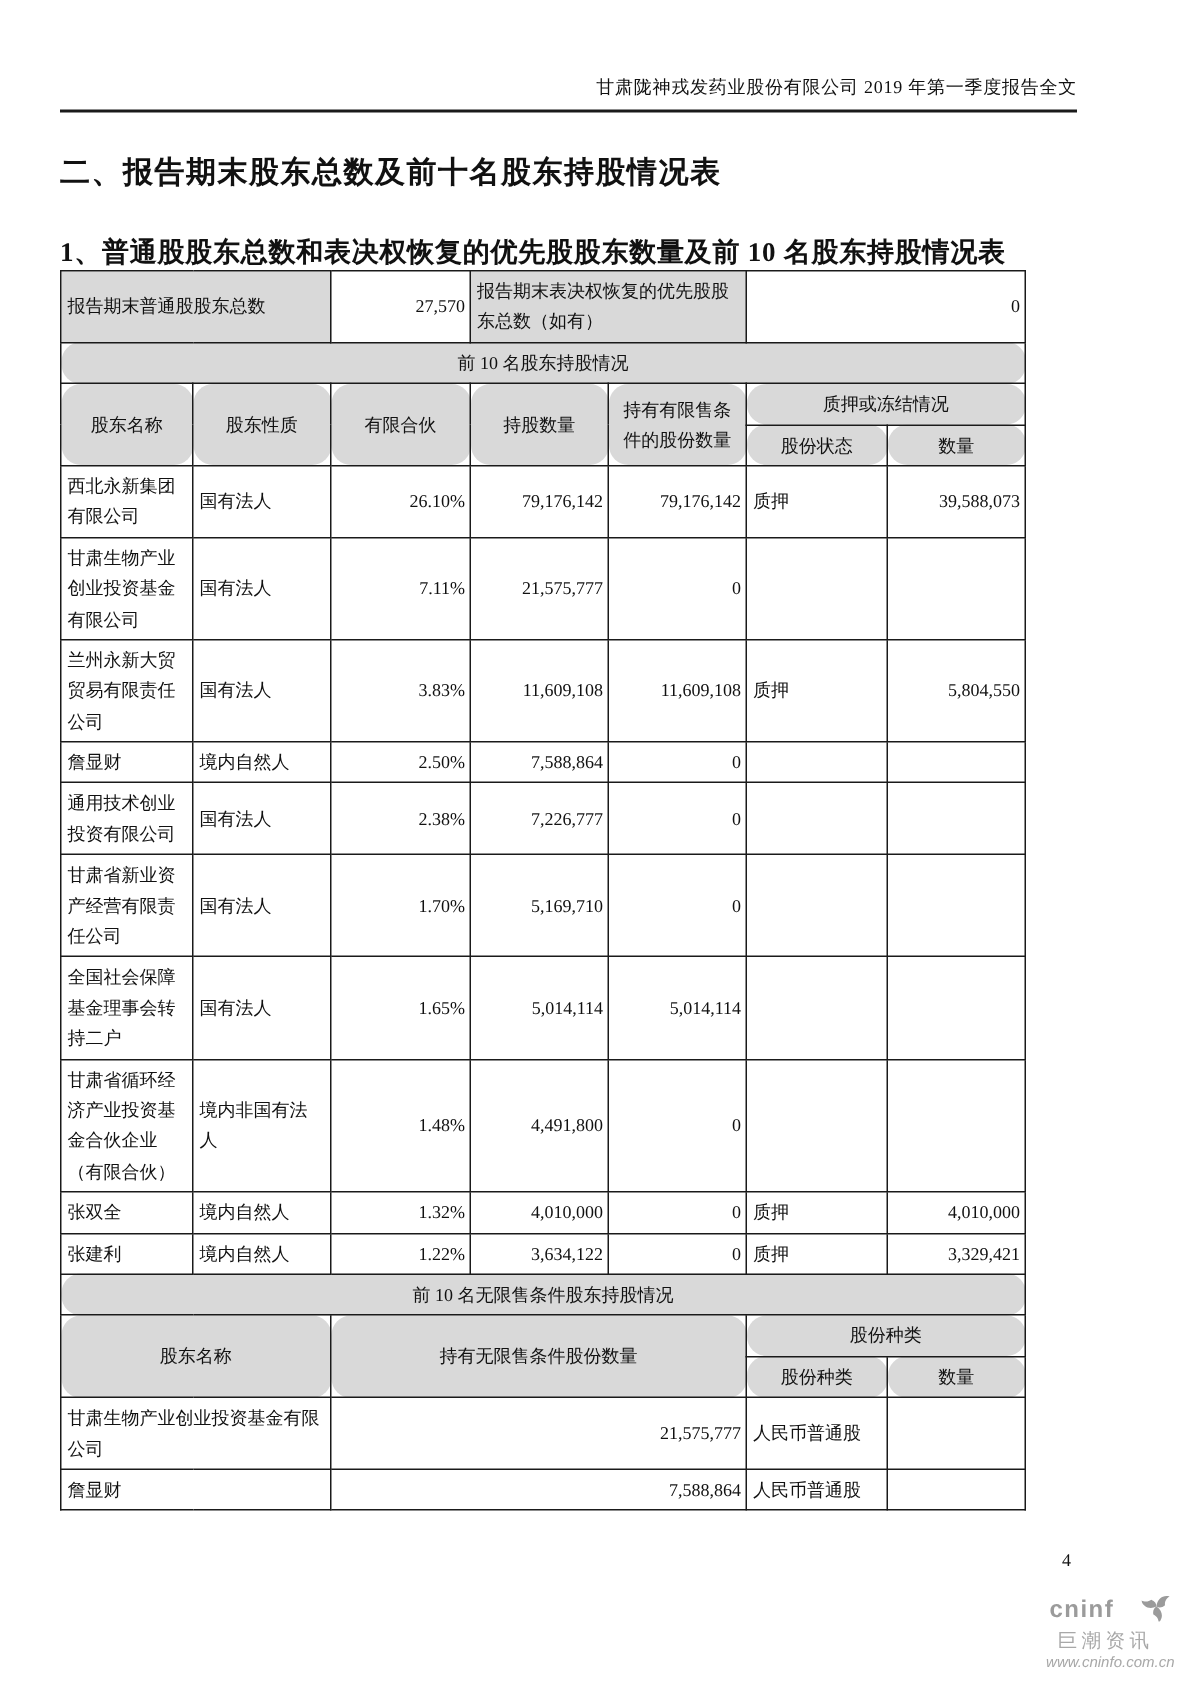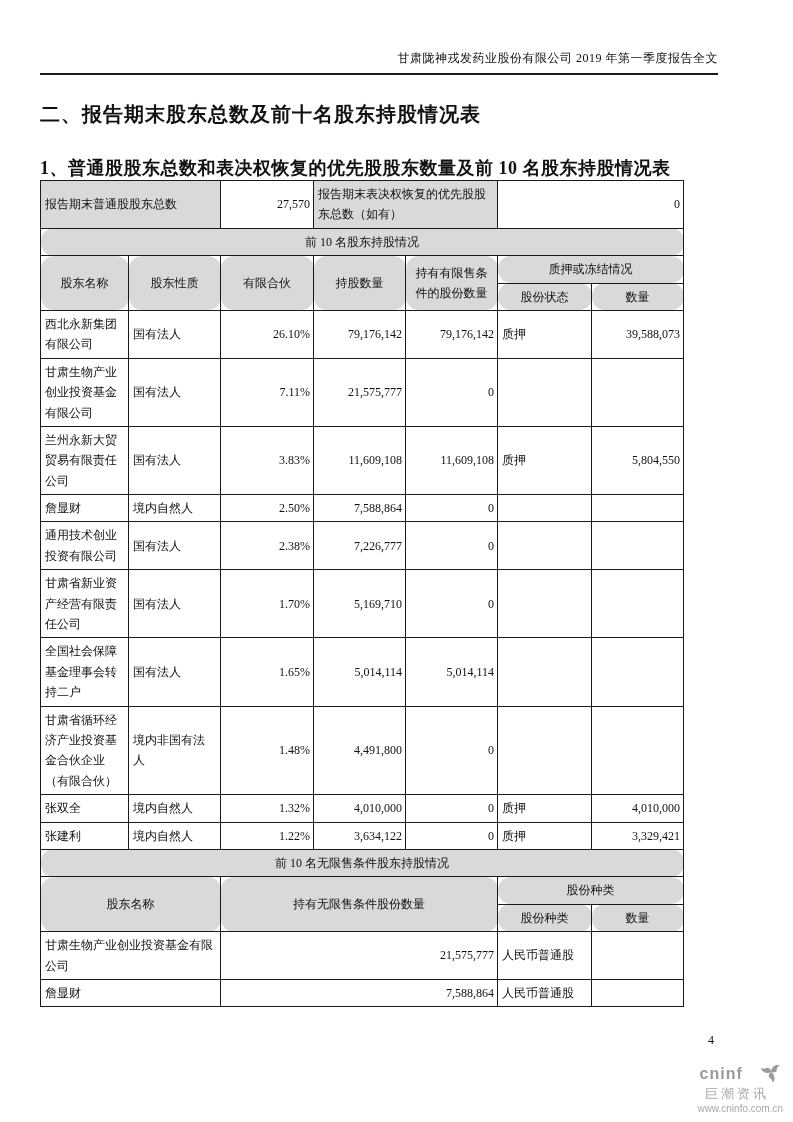--- a/index.html
+++ b/index.html
@@ -66,21 +66,21 @@
     position:absolute;
     right:10px; bottom:8px;
     text-align:right;
     color:#a3a3a3;
     font-family:"Liberation Sans","DejaVu Sans",sans-serif;
     line-height:1.1;
   }
   .logo-top { display:flex; align-items:center; justify-content:center; gap:18px; }
   .logo-brand { font-size:16px; font-weight:bold; letter-spacing:1px; color:#9b9b9b; }
   .logo-cn { font-size:13px; letter-spacing:3px; color:#a8a8a8; margin-top:1px; margin-right:14px; }
-  .logo-url { font-size:10px; color:#a8a8a8; margin-top:2px; }
+  .logo-url { font-size:10px; color:#a8a8a8; margin-top:2px;font-style:italic; }
 </style>
 </head>
 <body>
 
 <div class="page">
   <div class="content">
 
     <div class="doc-header">甘肃陇神戎发药业股份有限公司 2019 年第一季度报告全文</div>
     <hr class="header-rule">
 

